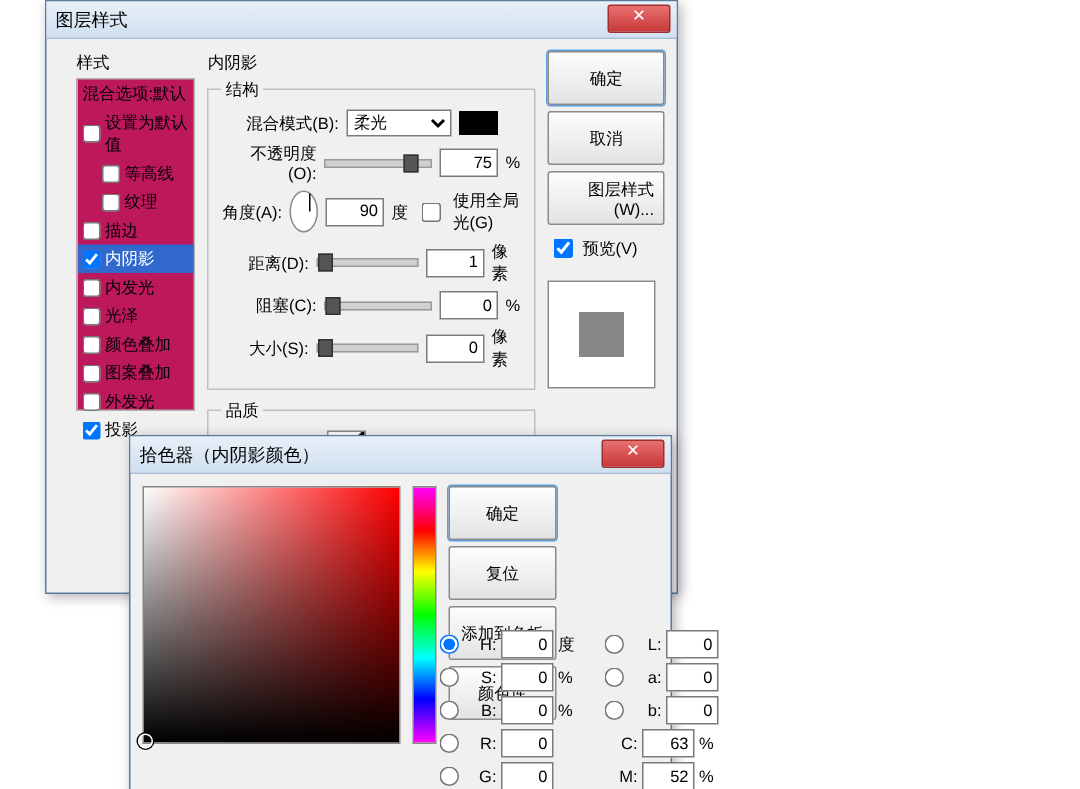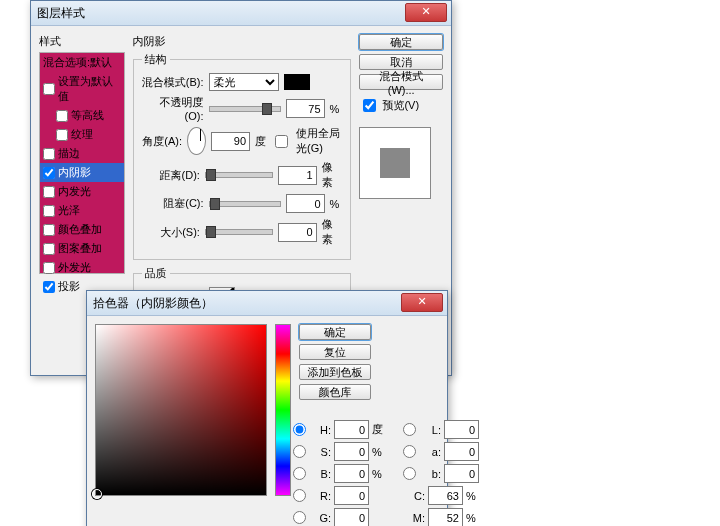--- a/index.html
+++ b/index.html
@@ -44,20 +44,21 @@
     line-height: 15px;
     font-size: 11px;
   }
   .content {
     padding: 8px;
     display: flex;
     gap: 8px;
   }
   .styles-panel {
     width: 86px;
+    margin-left: 12px;
   }
   .panel-title {
     font-size: 11px;
     margin-bottom: 3px;
   }
   .style-list {
     border: 1px solid #b0b0b0;
     background: #be185d;
     height: 220px;
     font-size: 11px;
@@ -88,20 +89,21 @@
   legend {
     font-size: 11px;
     padding: 0 3px;
   }
   .form-row {
     display: flex;
     align-items: center;
     gap: 5px;
     margin-bottom: 4px;
     font-size: 11px;
+    justify-content: center;
   }
   .form-row .lab {
     width: 62px;
     text-align: right;
   }
   .slider {
     width: 70px;
     height: 4px;
     background: #d0d0d0;
     border: 1px solid #999;
@@ -155,30 +157,31 @@
     top: 1px;
   }
   .contour-swatch {
     width: 24px;
     height: 20px;
     border: 1px solid #888;
     background: linear-gradient(135deg, #fff 48%, #000 52%);
     display: inline-block;
   }
   .btn {
-    height: 16px;
+    height: 36px;
     min-width: 64px;
     background: linear-gradient(to bottom, #fdfdfd, #e3e3e3);
     border: 1px solid #8a8a8a;
     border-radius: 2px;
     font-size: 11px;
     display: inline-flex;
     align-items: center;
     justify-content: center;
     padding: 0 6px;
+    text-align: right;
   }
   .btn.def {
     box-shadow: 0 0 0 1px #5aa0e0;
   }
   .right-buttons {
     width: 84px;
     display: flex;
     flex-direction: column;
     gap: 4px;
   }
@@ -407,21 +410,21 @@
       </fieldset>
       <div style="text-align:center; margin-top:4px;">
         <button class="btn">设置为默认值</button>
         <button class="btn">复位为默认值</button>
       </div>
     </div>
 
     <div class="right-buttons">
       <button class="btn def">确定</button>
       <button class="btn">取消</button>
-      <button class="btn">混合模式(W)...</button>
+      <button class="btn">图层样式(W)...</button>
       <div style="display:flex;align-items:center;gap:3px;margin-top:2px">
         <input type="checkbox" checked="" style="">
         <span>预览(V)</span>
       </div>
       <div class="preview-box">
           <div class="inner"></div>
         </div>
     </div>
   </div>
 </div>

